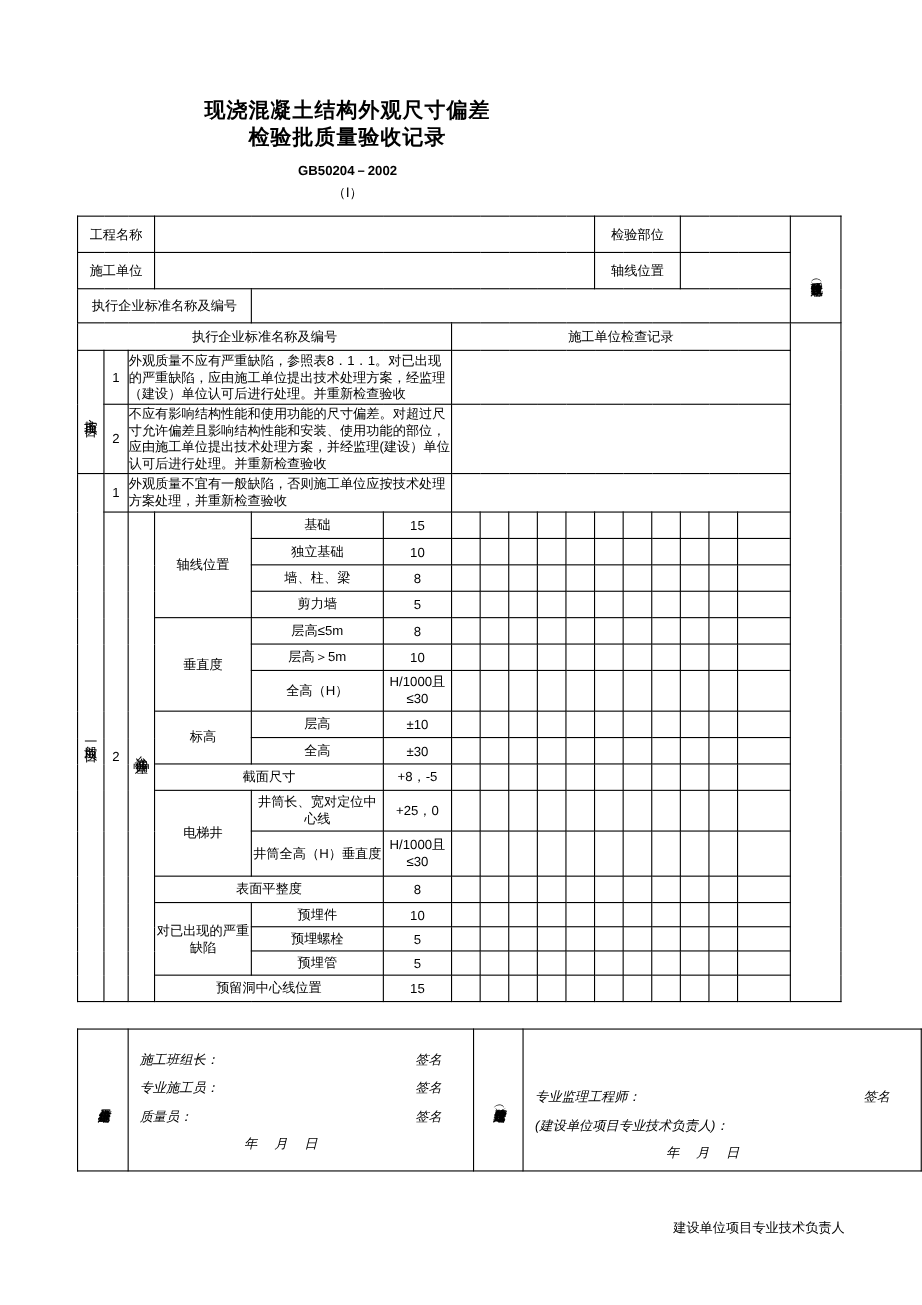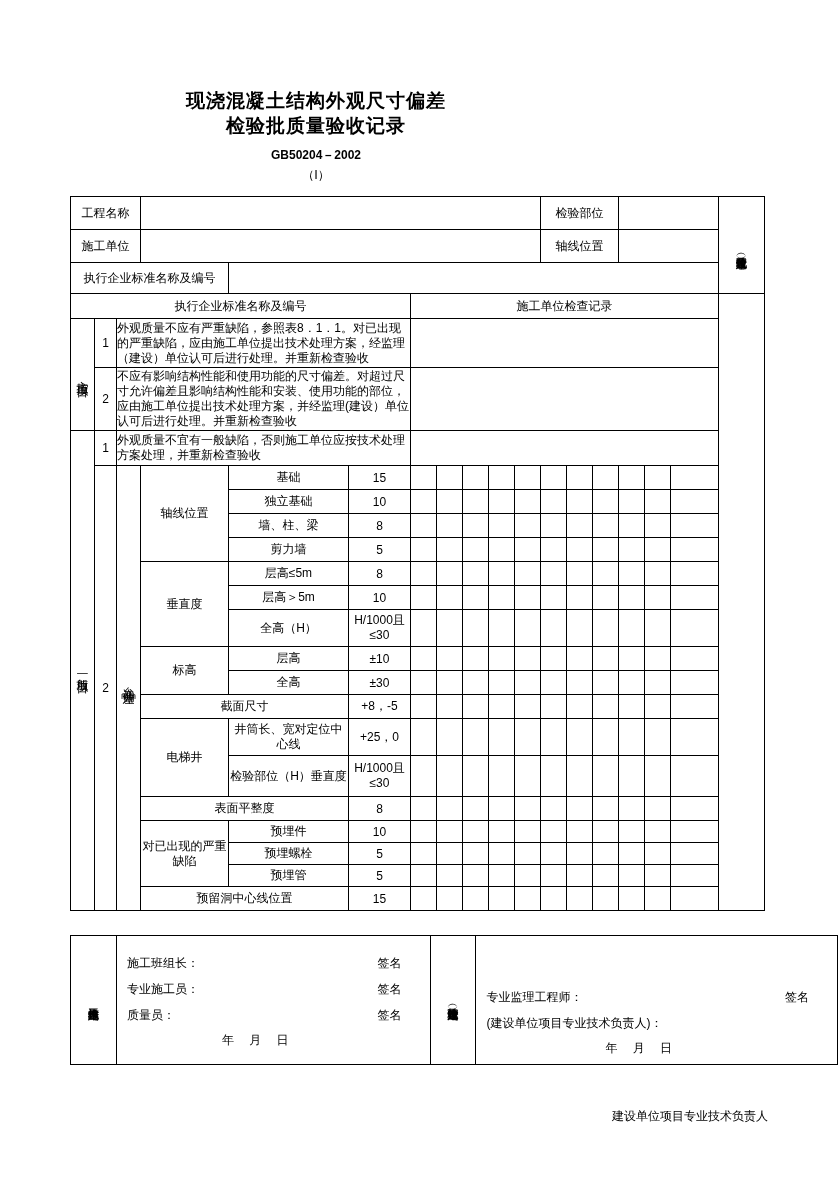--- a/index.html
+++ b/index.html
@@ -35,21 +35,21 @@
   }
   .vert-sm{
     writing-mode:vertical-rl;text-orientation:upright;
     letter-spacing:0px;line-height:14px;font-size:11px;
     margin:0 auto;display:inline-block;
   }
   .small{font-size:11px;}
 
   
   table.bottom{position:absolute;left:70px;top:935px;border-collapse:collapse;table-layout:fixed;}
-  table.bottom td{border:1px solid #000;font-size:12px;padding:0;vertical-align:top;}
+  table.bottom td{border:1px solid #000;font-size:12px;padding:0;vertical-align:top;font-style:italic;}
   .sigrow{display:flex;justify-content:space-between;padding:0 28px 0 10px;line-height:26px;font-size:12px;}
   .dateline{text-align:center;font-size:12px;line-height:24px;letter-spacing:6px;padding-right:30px;}
 
   .footer-note{position:absolute;left:0;top:1108px;width:768px;text-align:right;font-size:12px;}
 
   .mini{font-size:9px;}
 </style>
 </head>
 <body>
 
@@ -312,21 +312,21 @@
           <td></td>
       <td></td>
           <td></td>
       <td></td>
           <td></td>
       <td></td>
           <td></td>
       <td></td>
     </tr>
     <tr>
-      <td class="c small" style="height:40px;line-height:15px">检验部位（H）垂直度</td>
+      <td class="c small" style="height:40px;line-height:15px">井筒全高（H）垂直度</td>
       <td class="c small" style="line-height:15px">H/1000且≤30</td>
       <td></td>
           <td></td>
       <td></td>
           <td></td>
       <td></td>
           <td></td>
       <td></td>
           <td></td>
       <td></td>

